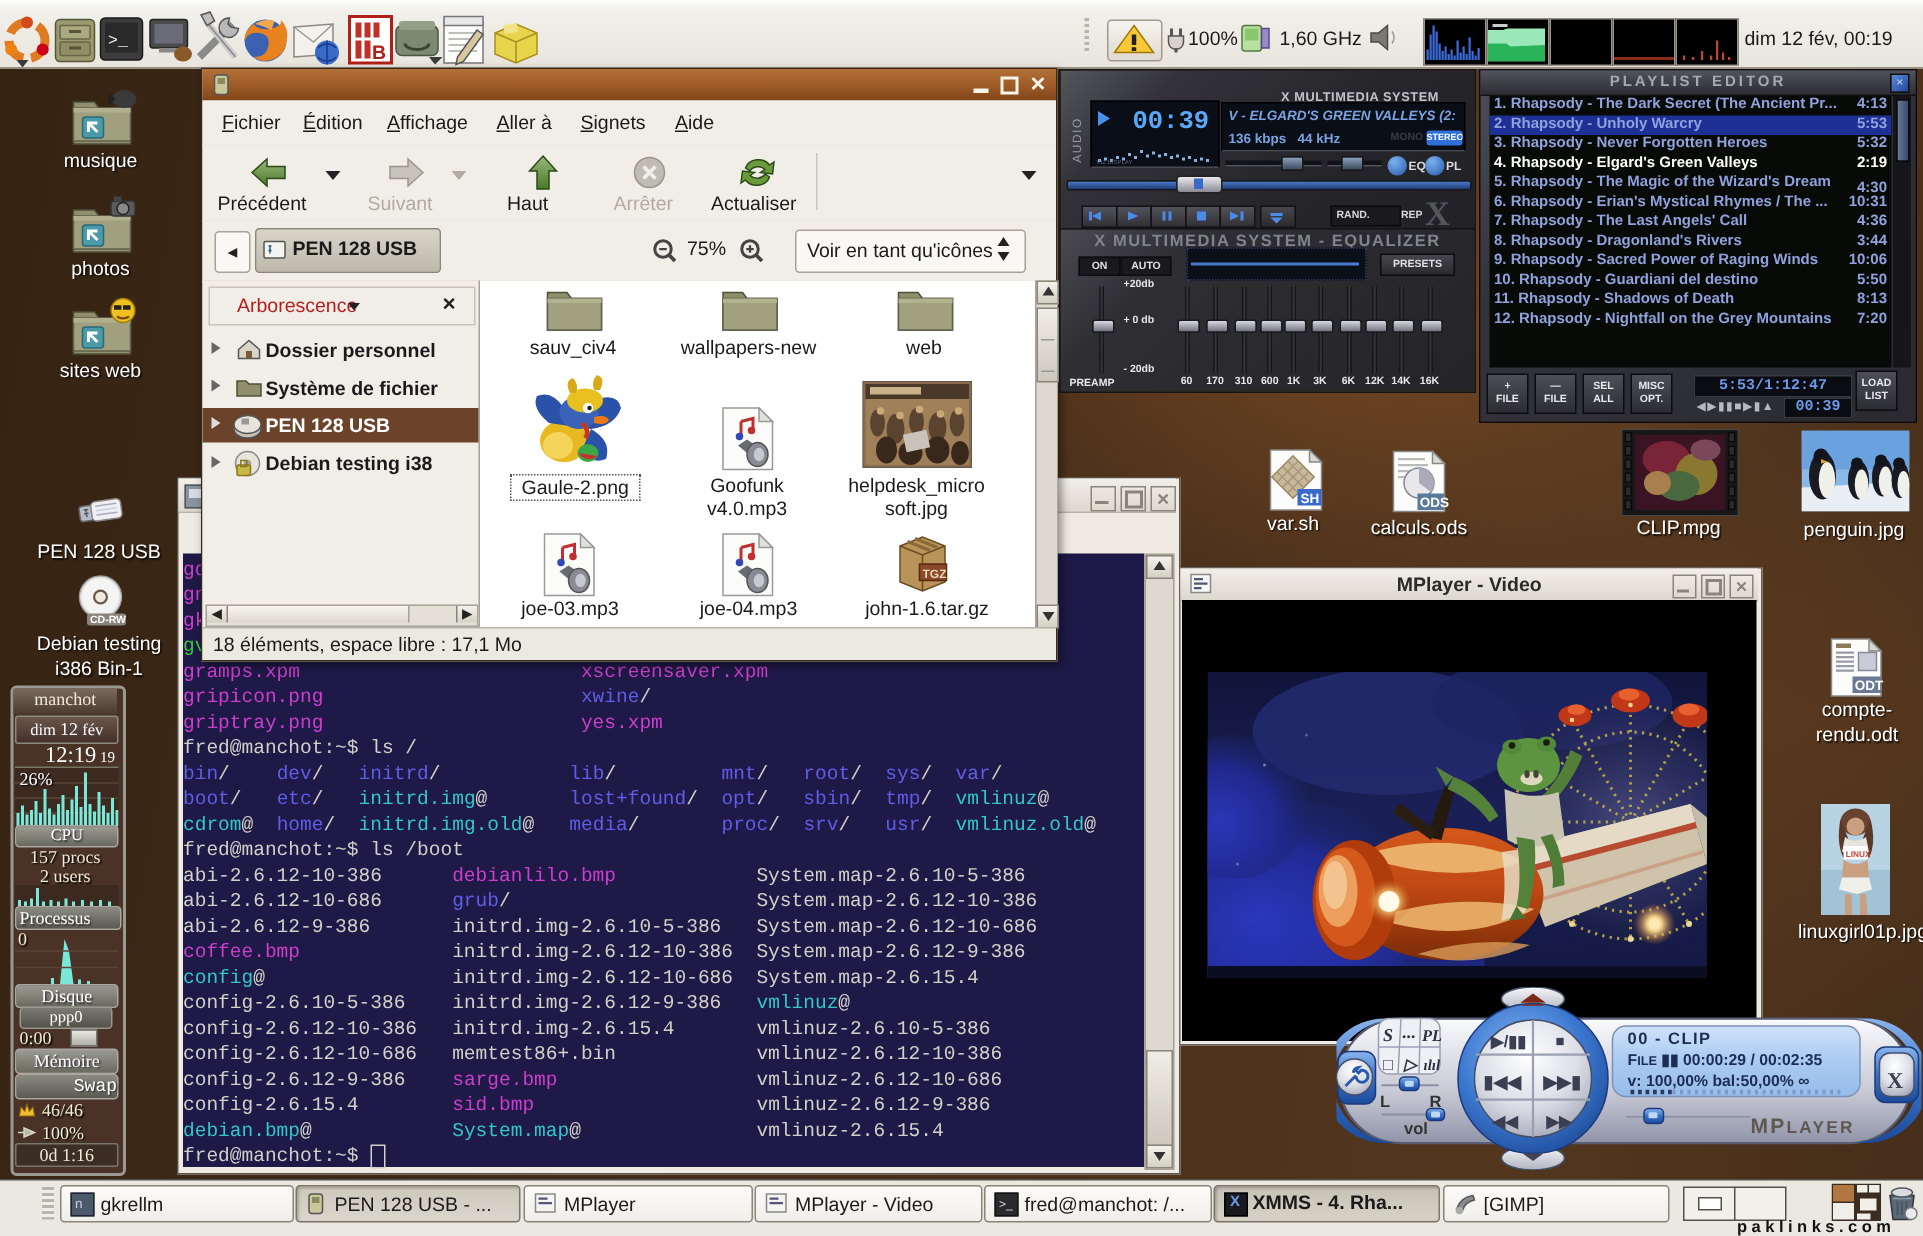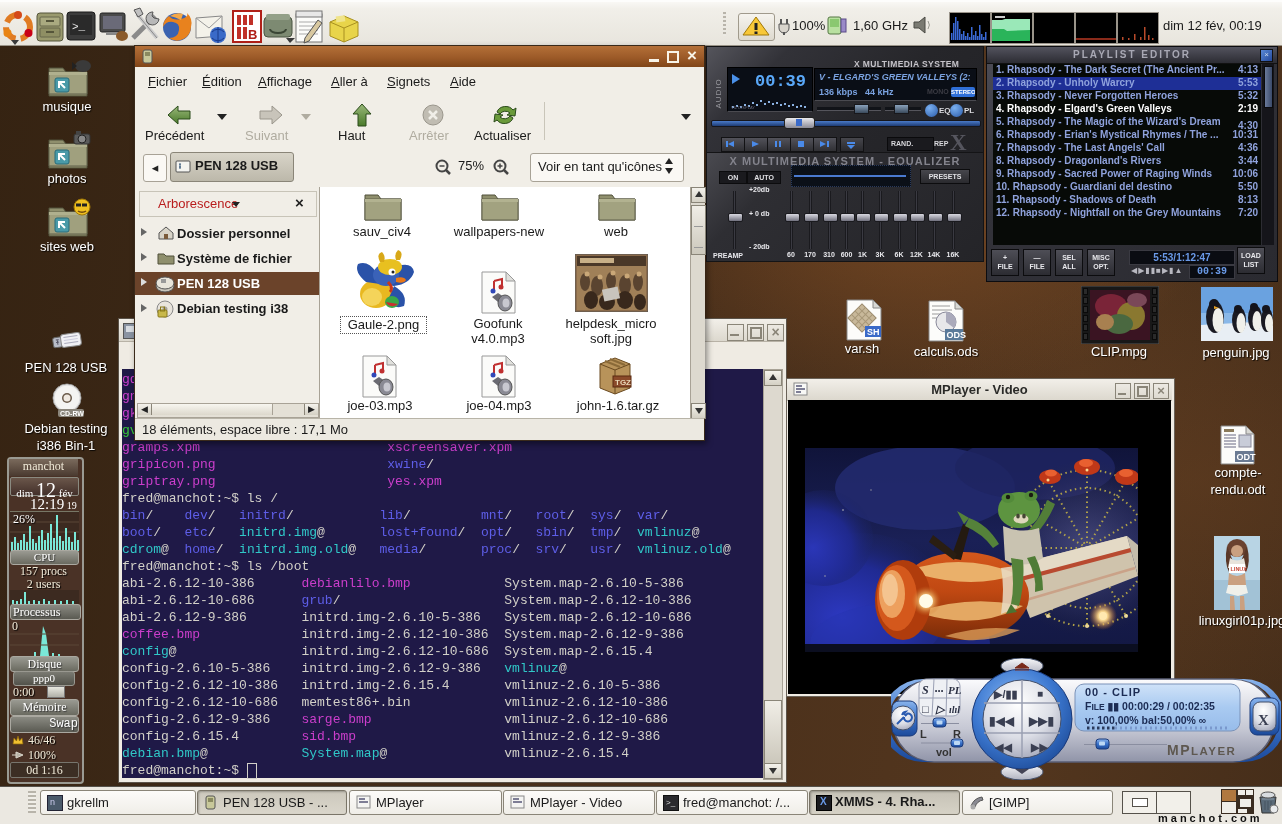--- a/index.html
+++ b/index.html
@@ -324,21 +324,21 @@
 <text x="16.5" y="35" font-size="5.5" font-weight="bold" fill="#c84a3a">LINUX</text>
 <path d="M15 37 q8 6 16 0 l1 12 -18 0 z" fill="#caa080"></path>
 <path d="M14 49 l18 0 2 8 -10 3 -12 -3 z" fill="#f0f0ea"></path>
 <path d="M16 60 l4 0 1 14 -5 0 z M26 60 l4 0 1 14 -5 0 z" fill="#caa080"></path>
 <ellipse cx="23" cy="44" rx="8" ry="4" fill="#caa080"></ellipse>
 </svg>
 <div class="lbl" style="left:1187px;top:613px;width:110px;">linuxgirl01p.jpg</div>
 
 <div class="ab" style="left:7px;top:457px;width:73px;height:323px;background:#4a3226;border:2px solid #9a9a92;border-radius:4px;">
 <div class="ab" style="left:0;top:0;width:69px;height:17px;background:linear-gradient(180deg,#7a6a5c,#4a3a30);color:#f0ead8;font-size:12px;text-align:center;font-family:'Liberation Serif',serif;">manchot</div>
-<div class="ab" style="left:1px;top:18px;width:67px;height:16px;background:linear-gradient(180deg,#6a564a,#43302a);border:1px solid #8a8a80;border-radius:2px;color:#fff;font-size:11px;text-align:center;font-family:'Liberation Serif',serif;padding-top:1px;">dim <span style="font-size:20px;">12</span> fév</div>
+<div class="ab" style="left:1px;top:18px;width:67px;height:16px;background:linear-gradient(180deg,#6a564a,#43302a);border:1px solid #8a8a80;border-radius:2px;color:#fff;font-size:11px;text-align:center;font-family:'Liberation Serif',serif;padding-top:1px;">dim <span style="font-size:12px;">12</span> fév</div>
 <div class="ab" style="left:1px;top:36px;width:67px;height:15px;color:#fff;font-family:'Liberation Serif',serif;"><span style="font-size:15px;margin-left:20px;">12:19</span><span style="font-size:10px;"> 19</span></div>
 <div class="ab" style="left:1px;top:52px;width:69px;height:39px;background:#3c2a20;border-top:1px solid #776;">
 <svg width="69" height="39">
 <path d="M0 10 h69 M0 20 h69 M0 30 h69" stroke="#5a4636" stroke-width="1"></path>
 <g fill="#7ae8d8">
           <rect x="1" y="30" width="2" height="9"></rect>
           <rect x="4" y="25" width="2" height="14"></rect>
           <rect x="7" y="31" width="2" height="8"></rect>
           <rect x="10" y="28" width="2" height="11"></rect>
           <rect x="13" y="22" width="2" height="17"></rect>
@@ -902,21 +902,21 @@
         <span style="position:absolute;right:3px;top:0;">7:20</span>
       </div>
     </div>
  <div class="ab" style="left:275px;top:17px;width:12px;height:181px;background:#15151a;">
   <div class="ab" style="left:2px;top:2px;width:7px;height:40px;background:linear-gradient(90deg,#6a7a9a,#3a4a6a);border:1px solid #0a0a0c;"></div>
  </div>
  <div class="ab" style="left:4px;top:202px;width:26px;height:22px;background:linear-gradient(180deg,#4e4e56,#2c2c32);border:1px solid #0c0c0e;color:#e8e8ec;font-size:7px;font-weight:bold;text-align:center;line-height:9px;padding-top:3px;">+<br>FILE</div>
  <div class="ab" style="left:36px;top:202px;width:26px;height:22px;background:linear-gradient(180deg,#4e4e56,#2c2c32);border:1px solid #0c0c0e;color:#e8e8ec;font-size:7px;font-weight:bold;text-align:center;line-height:9px;padding-top:3px;">—<br>FILE</div>
  <div class="ab" style="left:68px;top:202px;width:26px;height:22px;background:linear-gradient(180deg,#4e4e56,#2c2c32);border:1px solid #0c0c0e;color:#e8e8ec;font-size:7px;font-weight:bold;text-align:center;line-height:9px;padding-top:3px;">SEL<br>ALL</div>
  <div class="ab" style="left:100px;top:202px;width:26px;height:22px;background:linear-gradient(180deg,#4e4e56,#2c2c32);border:1px solid #0c0c0e;color:#e8e8ec;font-size:7px;font-weight:bold;text-align:center;line-height:9px;padding-top:3px;">MISC<br>OPT.</div>
- <div class="ab" style="left:142px;top:203px;width:104px;height:13px;background:#0a0c12;border:1px solid #3a3a42;color:#6a9ae8;font-size:10px;font-weight:bold;font-family:Liberation Sans, sans-serif;text-align:center;line-height:13px;">5:53/1:12:47</div>
+ <div class="ab" style="left:142px;top:203px;width:104px;height:13px;background:#0a0c12;border:1px solid #3a3a42;color:#6a9ae8;font-size:10px;font-weight:bold;font-family:Liberation Mono, monospace;text-align:center;line-height:13px;">5:53/1:12:47</div>
  <div class="ab" style="left:144px;top:219px;color:#b8b8c0;font-size:8px;letter-spacing:1px;">◀▶▮▮■▶▮▲</div>
  <div class="ab" style="left:202px;top:218px;width:44px;height:12px;background:#0a0c12;border:1px solid #3a3a42;color:#6a9ae8;font-size:10px;font-weight:bold;font-family:'Liberation Mono',monospace;text-align:center;line-height:12px;">00:39</div>
  <div class="ab" style="left:250px;top:200px;width:26px;height:22px;background:linear-gradient(180deg,#4e4e56,#2c2c32);border:1px solid #0c0c0e;color:#e8e8ec;font-size:7px;font-weight:bold;text-align:center;line-height:9px;padding-top:3px;">LOAD<br>LIST</div>
 </div>
 
 <div class="ab" style="left:786px;top:378px;width:387px;height:317px;background:#efebe3;border:1px solid #6a6258;">
  <div class="ab" style="left:0;top:0;width:385px;height:21px;background:linear-gradient(180deg,#f2efe9,#dcd8ce);border-bottom:1px solid #b8b2a6;">
   <svg class="ab" style="left:6px;top:3px;" width="16" height="15">
         <rect x="1" y="1" width="13" height="12" fill="#f8f8f6" stroke="#888"></rect>
         <path d="M3 4 h6 M3 7 h9 M3 10 h5" stroke="#557" stroke-width="1.5"></path>
@@ -1210,14 +1210,14 @@
   <rect x="19" y="10" width="11" height="8" fill="#f0eee8"></rect>
   <rect x="17" y="20" width="9" height="4" fill="#f0eee8"></rect>
  </svg>
  <svg class="ab" style="left:1256px;top:2px;" width="24" height="25">
   <path d="M4 8 L20 8 L18 24 L6 24 z" fill="#5a6a78" stroke="#333"></path>
   <path d="M6 10 L18 10" stroke="#8a9aa8"></path>
   <path d="M9 12 l0 9 M12 12 l0 9 M15 12 l0 9" stroke="#44525e"></path>
   <ellipse cx="12" cy="6" rx="7" ry="3" fill="#d8dce0" stroke="#555"></ellipse>
   <circle cx="18" cy="20" r="4" fill="#e8eaec" stroke="#777"></circle>
  </svg>
- <div class="ab" style="left:1158px;top:25px;font-size:11px;font-weight:bold;letter-spacing:3px;color:#111;">manchot.com</div>
+ <div class="ab" style="left:1158px;top:25px;font-size:11px;font-weight:bold;letter-spacing:3px;color:#111;">paklinks.com</div>
 </div>
 
 </body></html>

